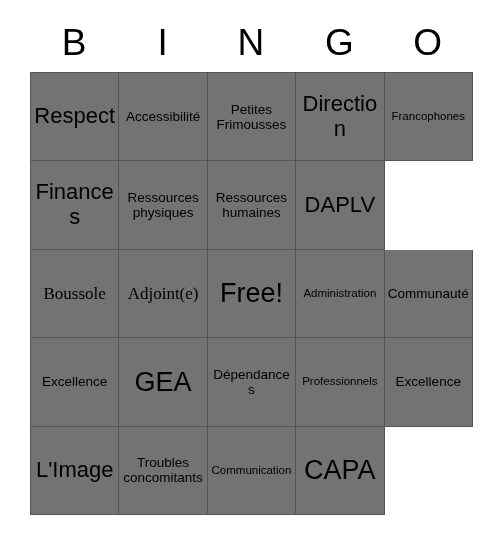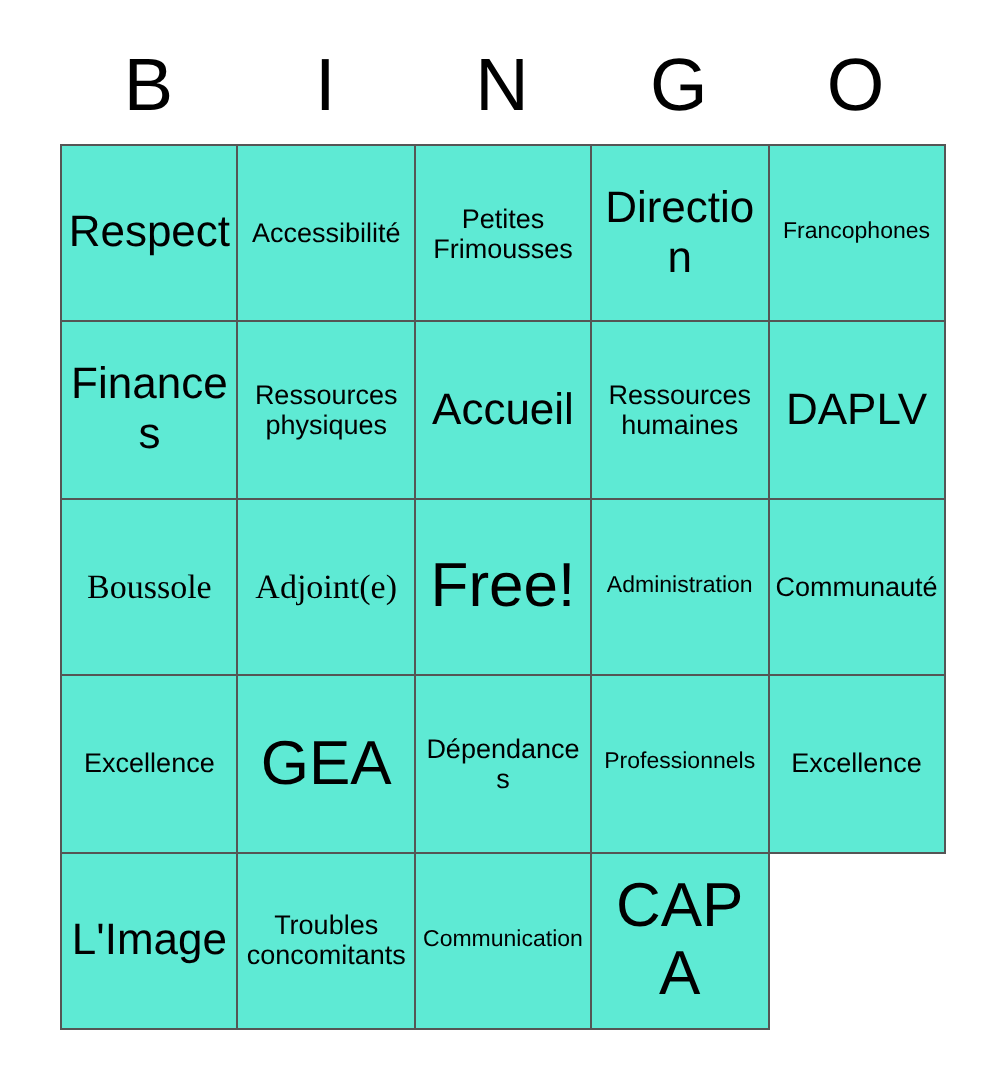--- a/index.html
+++ b/index.html
@@ -57,32 +57,32 @@
     width: 88.4px;
     height: 88.4px;
     border-right: 1px solid #555555;
     border-bottom: 1px solid #555555;
     box-sizing: border-box;
     display: flex;
     align-items: center;
     justify-content: center;
     text-align: center;
     padding: 2px 3px;
-    background: #5eead4;
+    background: #737373;
     overflow: hidden;
   }
   .cell-text {
     display: block;
     line-height: 1.12;
     color: #000000;
     word-break: break-word;
   }
 
   
-  .s-xl  { font-size: 31px; }
+  .s-xl  { font-size: 27px; }
   .s-lg  { font-size: 22px; }
   .s-md  { font-size: 17px; font-family: Liberation Serif, serif; }
   .s-sm  { font-size: 13.5px; text-align: center; }
   .s-xs  { font-size: 11.5px; }
 </style>
 </head>
 <body>
 
 <div class="card">
 
@@ -113,23 +113,20 @@
           <span class="cell-text s-xs">Francophones</span>
         </div>
     </div>
 
     <div class="grid-row">
       <div class="cell">
           <span class="cell-text s-lg">Finances</span>
         </div>
       <div class="cell">
           <span class="cell-text s-sm">Ressources physiques</span>
-        </div>
-      <div class="cell">
-          <span class="cell-text s-lg">Accueil</span>
         </div>
       <div class="cell">
           <span class="cell-text s-sm">Ressources humaines</span>
         </div>
       <div class="cell">
           <span class="cell-text s-lg">DAPLV</span>
         </div>
     </div>
 
     <div class="grid-row">

